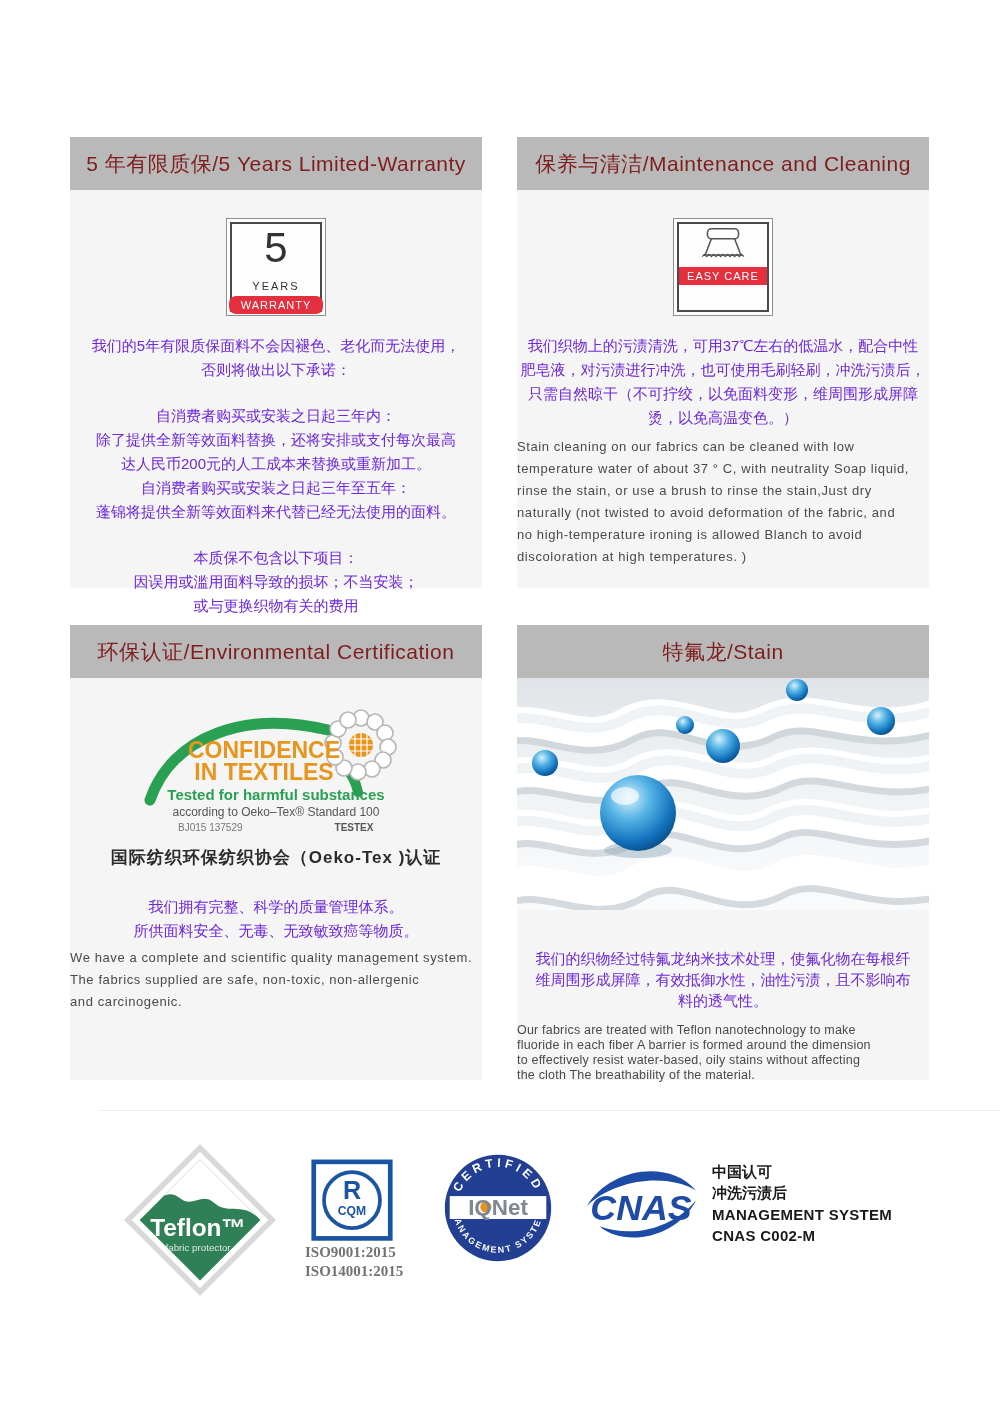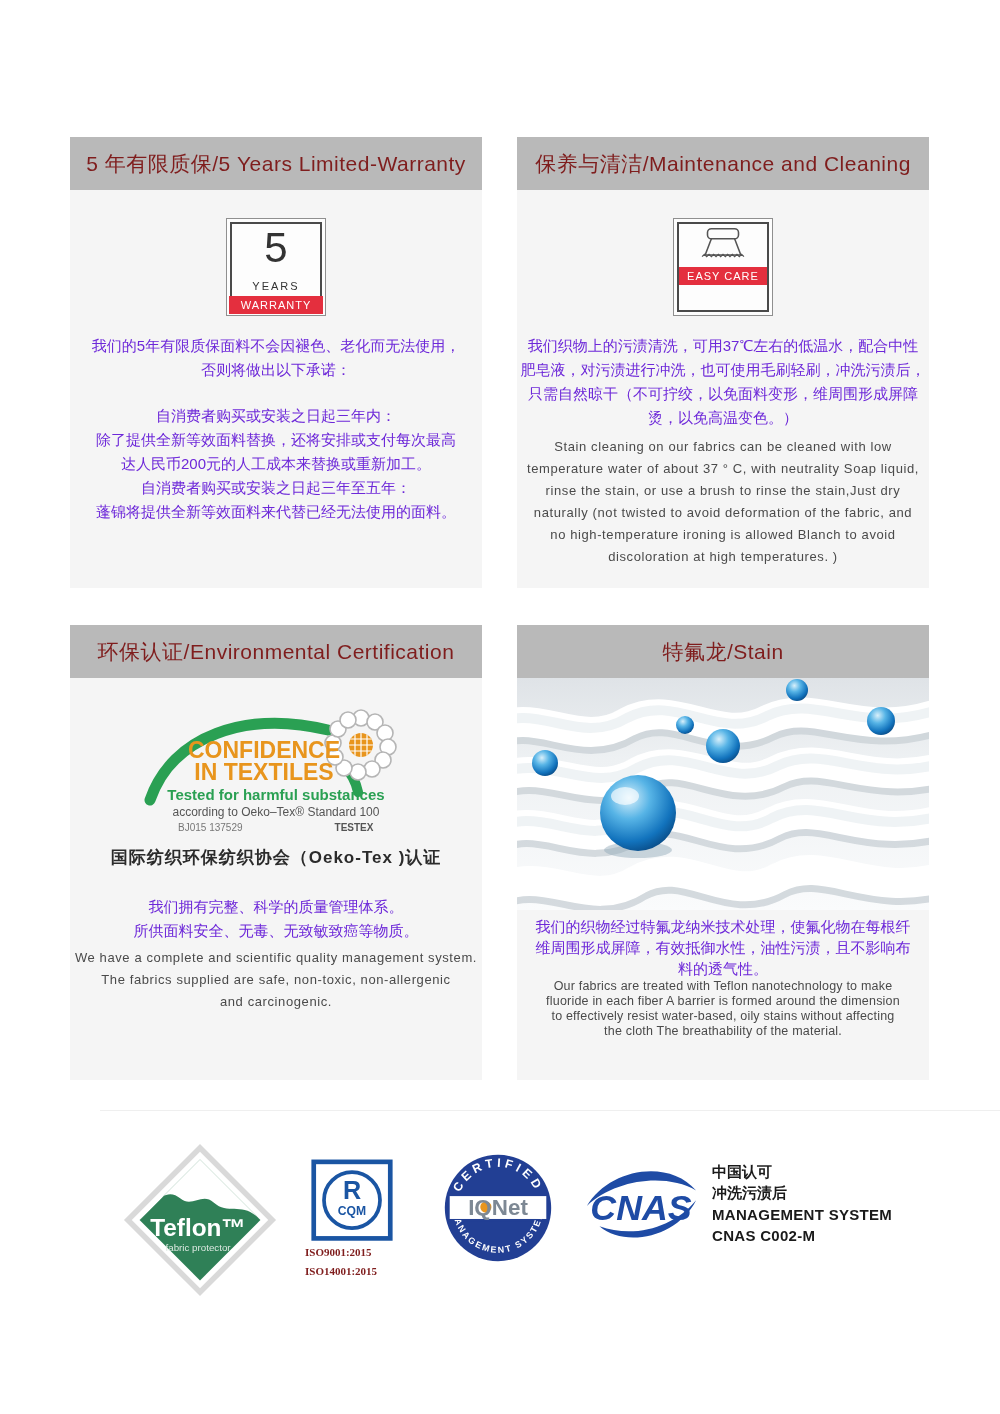--- a/index.html
+++ b/index.html
@@ -8,46 +8,46 @@
     font-family:"Liberation Sans", sans-serif;color:#3d3d3d;
   }
   .panel{position:absolute;width:412px;background:#f5f5f5;}
   .panel-header{
     height:53px;background:#b9b9b9;color:#7f1d1d;font-size:21px;
     display:flex;align-items:center;justify-content:center;letter-spacing:.5px;
     white-space:nowrap;
   }
   .multiline{white-space:pre-line;}
   .cn-text{font-size:15px;line-height:24px;text-align:center;color:#6d28d9;}
-  .en-text{font-size:13px;line-height:22px;text-align:center;color:#4a4a4a;letter-spacing:.6px;}
+  .en-text{font-size:13px;line-height:22px;color:#4a4a4a;letter-spacing:.6px;}
   
   .stamp{
     width:100px;height:98px;margin:28px auto 0;background:#fdfdfd;
     border:1px solid #8f8f8f;padding:3px;box-sizing:border-box;
   }
   .stamp-inner{
     width:100%;height:100%;border:2px solid #4a4a4a;box-sizing:border-box;
     display:flex;flex-direction:column;align-items:center;justify-content:flex-start;
   }
   .stamp-number{font-size:42px;line-height:44px;color:#333;margin-top:2px;}
   .stamp-rule{width:40px;height:1px;background:#555;}
   .stamp-years{font-size:11px;letter-spacing:2px;color:#333;margin-top:10px;}
   .stamp-red{
     background:#e42f3e;color:#fff;font-size:11px;letter-spacing:1px;
     padding:3px 8px;margin-top:4px;white-space:nowrap;
   }
-  .stamp-red.wide{padding:3px 12px;}
+  .stamp-red.wide{padding:3px 12px;border-radius:7px;}
   .brush-wrap{margin-top:3px;height:36px;display:flex;align-items:center;justify-content:center;}
   
   .oeko-line{font-size:17px;font-weight:bold;color:#2b2b2b;text-align:center;letter-spacing:1px;}
   
   .serif-bold{font-family:"Liberation Serif", serif;font-weight:bold;}
   .cnas-cn{font-family:"Liberation Serif", serif;font-weight:bold;font-size:15px;line-height:21px;color:#1a1a1a;white-space:pre-line;}
   .cnas-en{font-weight:bold;font-size:15px;line-height:21px;color:#1a1a1a;white-space:pre-line;letter-spacing:.3px;}
-  .iso-text{font-size:11px;line-height:19px;color:#7f1d1d;white-space:pre-line;}
+  .iso-text{font-size:15px;line-height:19px;color:#737373;white-space:pre-line;}
   .divider{position:absolute;left:100px;top:1110px;width:900px;height:1px;background:#efefef;}
 </style>
 </head>
 <body>
 
 <div class="panel" id="panel-warranty" style="left:70px;top:137px;height:451px;">
   <div class="panel-header">5 年有限质保/5 Years Limited-Warranty</div>
   <div class="stamp">
     <div class="stamp-inner">
       <div class="stamp-number">5</div>
@@ -56,20 +56,23 @@
       <div class="stamp-red wide">WARRANTY</div>
     </div>
   </div>
   <div class="cn-text multiline" style="margin-top:18px;">我们的5年有限质保面料不会因褪色、老化而无法使用，
 否则将做出以下承诺：</div>
   <div class="cn-text multiline" style="margin-top:22px;">自消费者购买或安装之日起三年内：
 除了提供全新等效面料替换，还将安排或支付每次最高
 达人民币200元的人工成本来替换或重新加工。
 自消费者购买或安装之日起三年至五年：
 蓬锦将提供全新等效面料来代替已经无法使用的面料。</div>
+  <div class="cn-text multiline" style="margin-top:22px;">本质保不包含以下项目：
+因误用或滥用面料导致的损坏；不当安装；
+或与更换织物有关的费用</div>
 </div>
 
 <div class="panel" id="panel-maintenance" style="left:517px;top:137px;height:451px;">
   <div class="panel-header">保养与清洁/Maintenance and Cleaning</div>
   <div class="stamp">
     <div class="stamp-inner">
       <div class="brush-wrap">
         <svg width="62" height="36" viewBox="0 0 80 46">
           <rect x="20" y="2" width="40" height="13" rx="5" fill="none" stroke="#555" stroke-width="2"></rect>
           <path d="M25,15 L17,36 L63,36 L55,15" fill="none" stroke="#555" stroke-width="2"></path>
@@ -192,24 +195,24 @@
         <ellipse cx="108" cy="118" rx="14" ry="9" fill="#ffffff" opacity="0.65"></ellipse>
         <circle cx="206" cy="68" r="17" fill="url(#ballGrad)"></circle>
         <circle cx="28" cy="85" r="13" fill="url(#ballGrad)"></circle>
         <circle cx="280" cy="12" r="11" fill="url(#ballGrad)"></circle>
         <circle cx="364" cy="43" r="14" fill="url(#ballGrad)"></circle>
         <circle cx="168" cy="47" r="9" fill="url(#ballGrad)"></circle>
       </g>
     </svg>
   </div>
 
-  <div class="cn-text multiline" style="margin-top:6px;line-height:21px;">我们的织物经过特氟龙纳米技术处理，使氟化物在每根纤
+  <div class="cn-text multiline" style="margin-top:38px;line-height:21px;">我们的织物经过特氟龙纳米技术处理，使氟化物在每根纤
 维周围形成屏障，有效抵御水性，油性污渍，且不影响布
 料的透气性。</div>
-  <div class="en-text multiline" style="margin-top:0;line-height:15px;font-size:12.5px;letter-spacing:.2px;">Our fabrics are treated with Teflon nanotechnology to make
+  <div class="en-text multiline" style="margin-top:12px;line-height:15px;font-size:12.5px;letter-spacing:.2px;">Our fabrics are treated with Teflon nanotechnology to make
 fluoride in each fiber A barrier is formed around the dimension
 to effectively resist water-based, oily stains without affecting
 the cloth The breathability of the material.</div>
 </div>
 
 <div class="divider"></div>
 
 <div style="position:absolute;left:0;top:1140px;width:1000px;height:170px;">
 
   <div style="position:absolute;left:122px;top:2px;">

